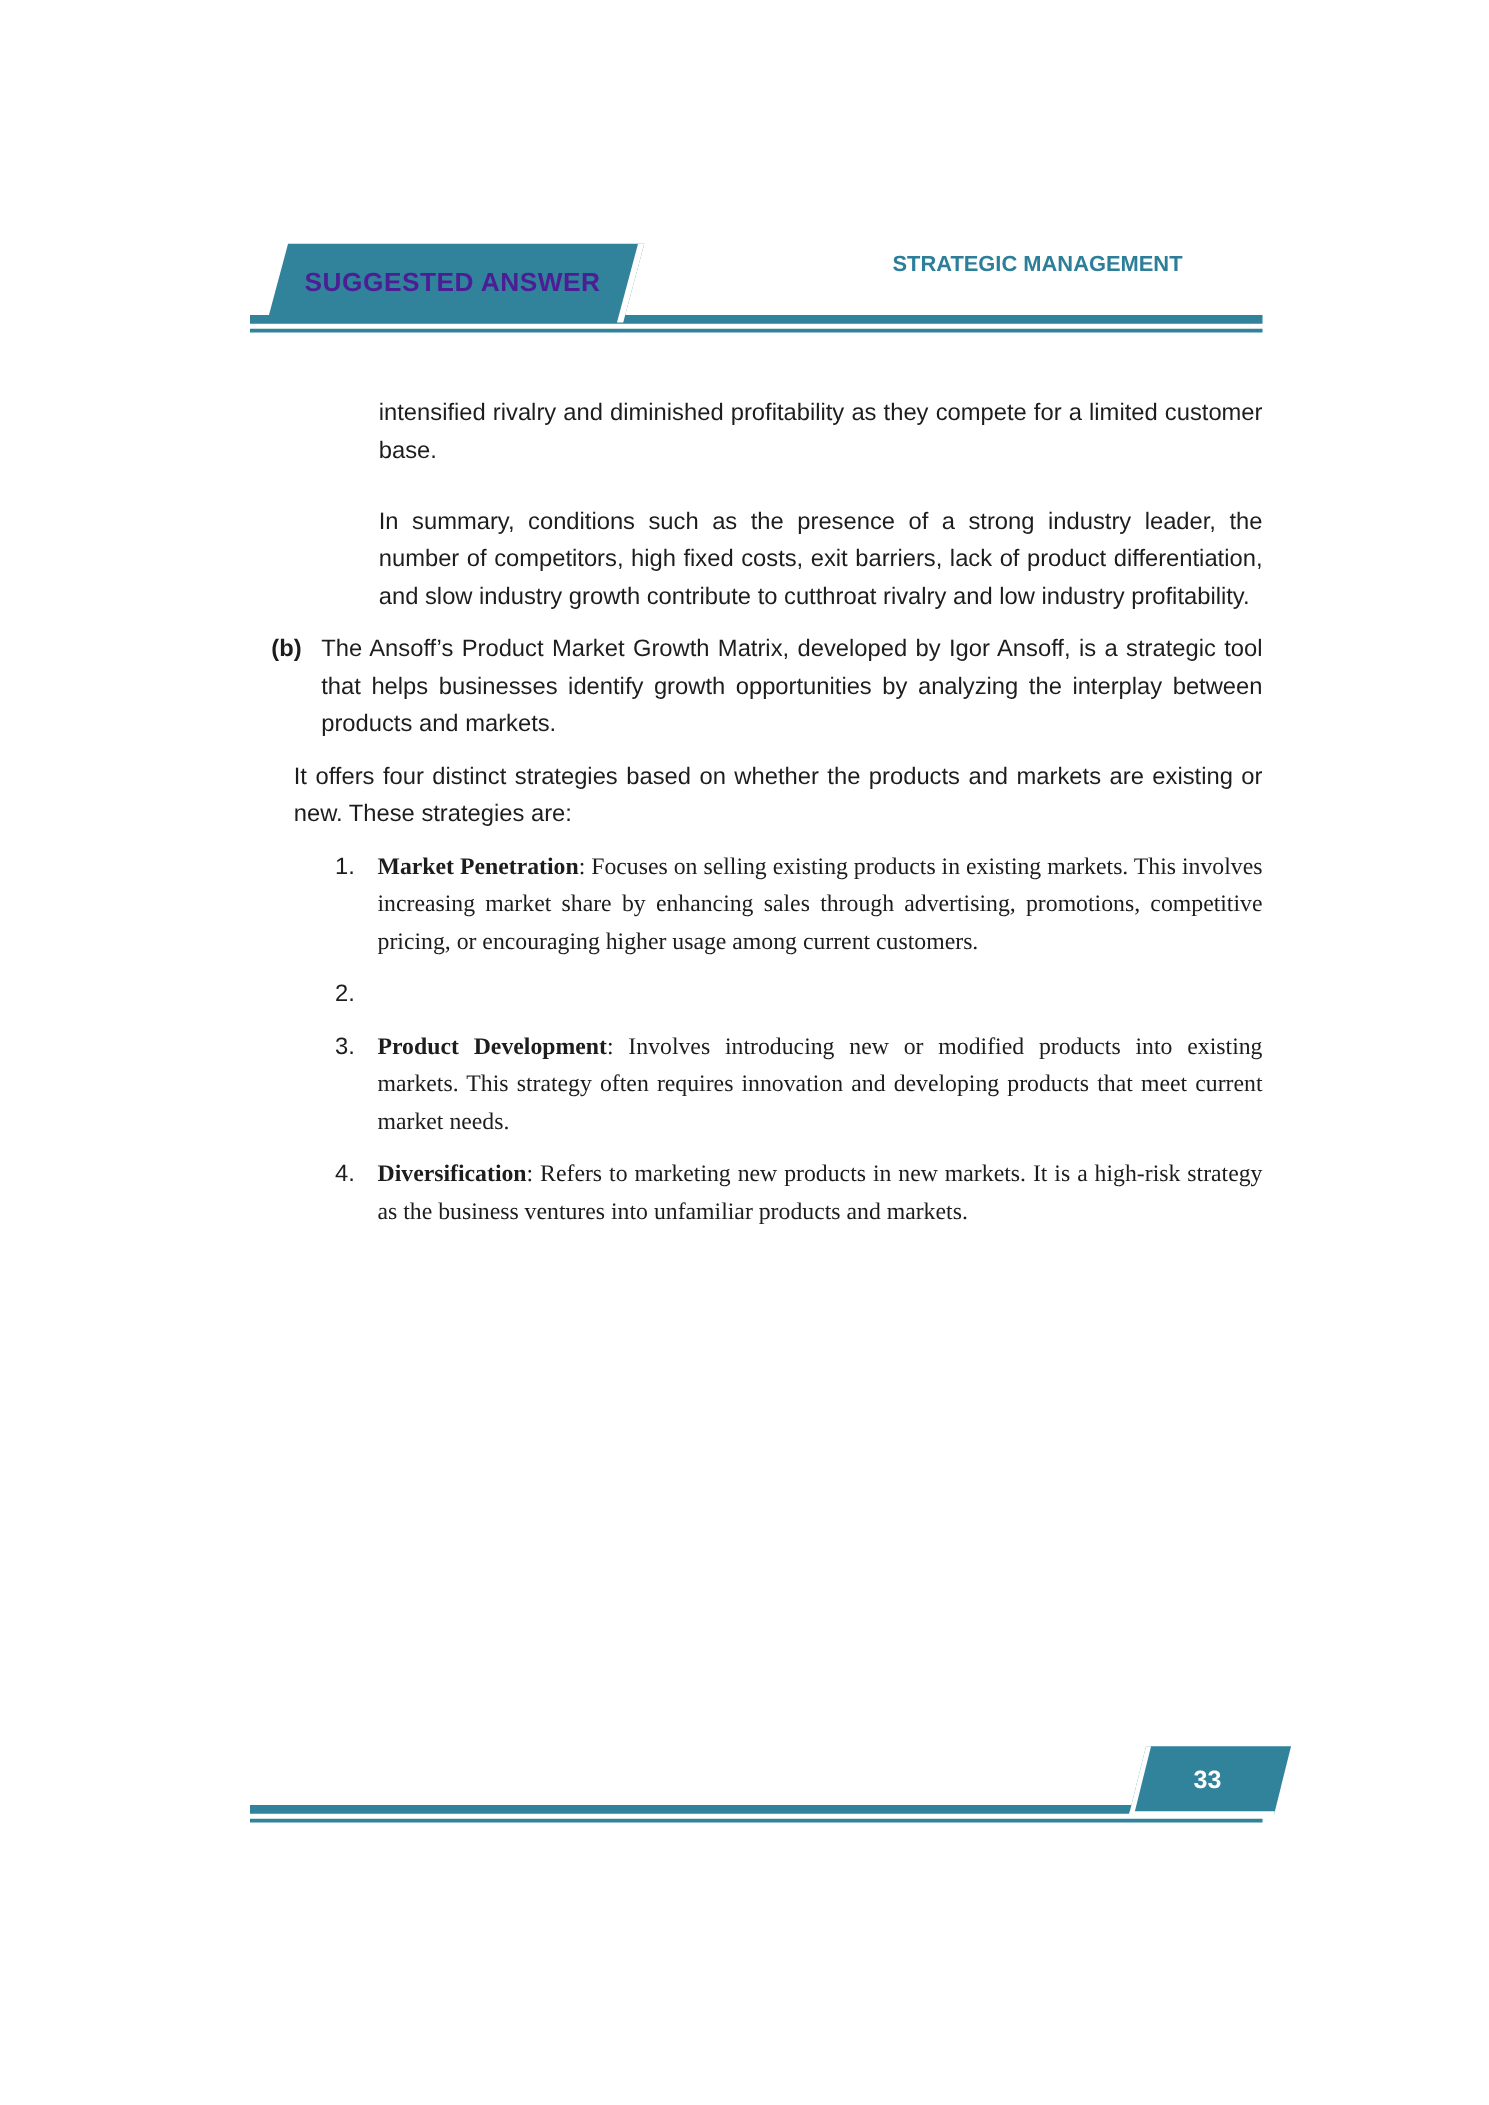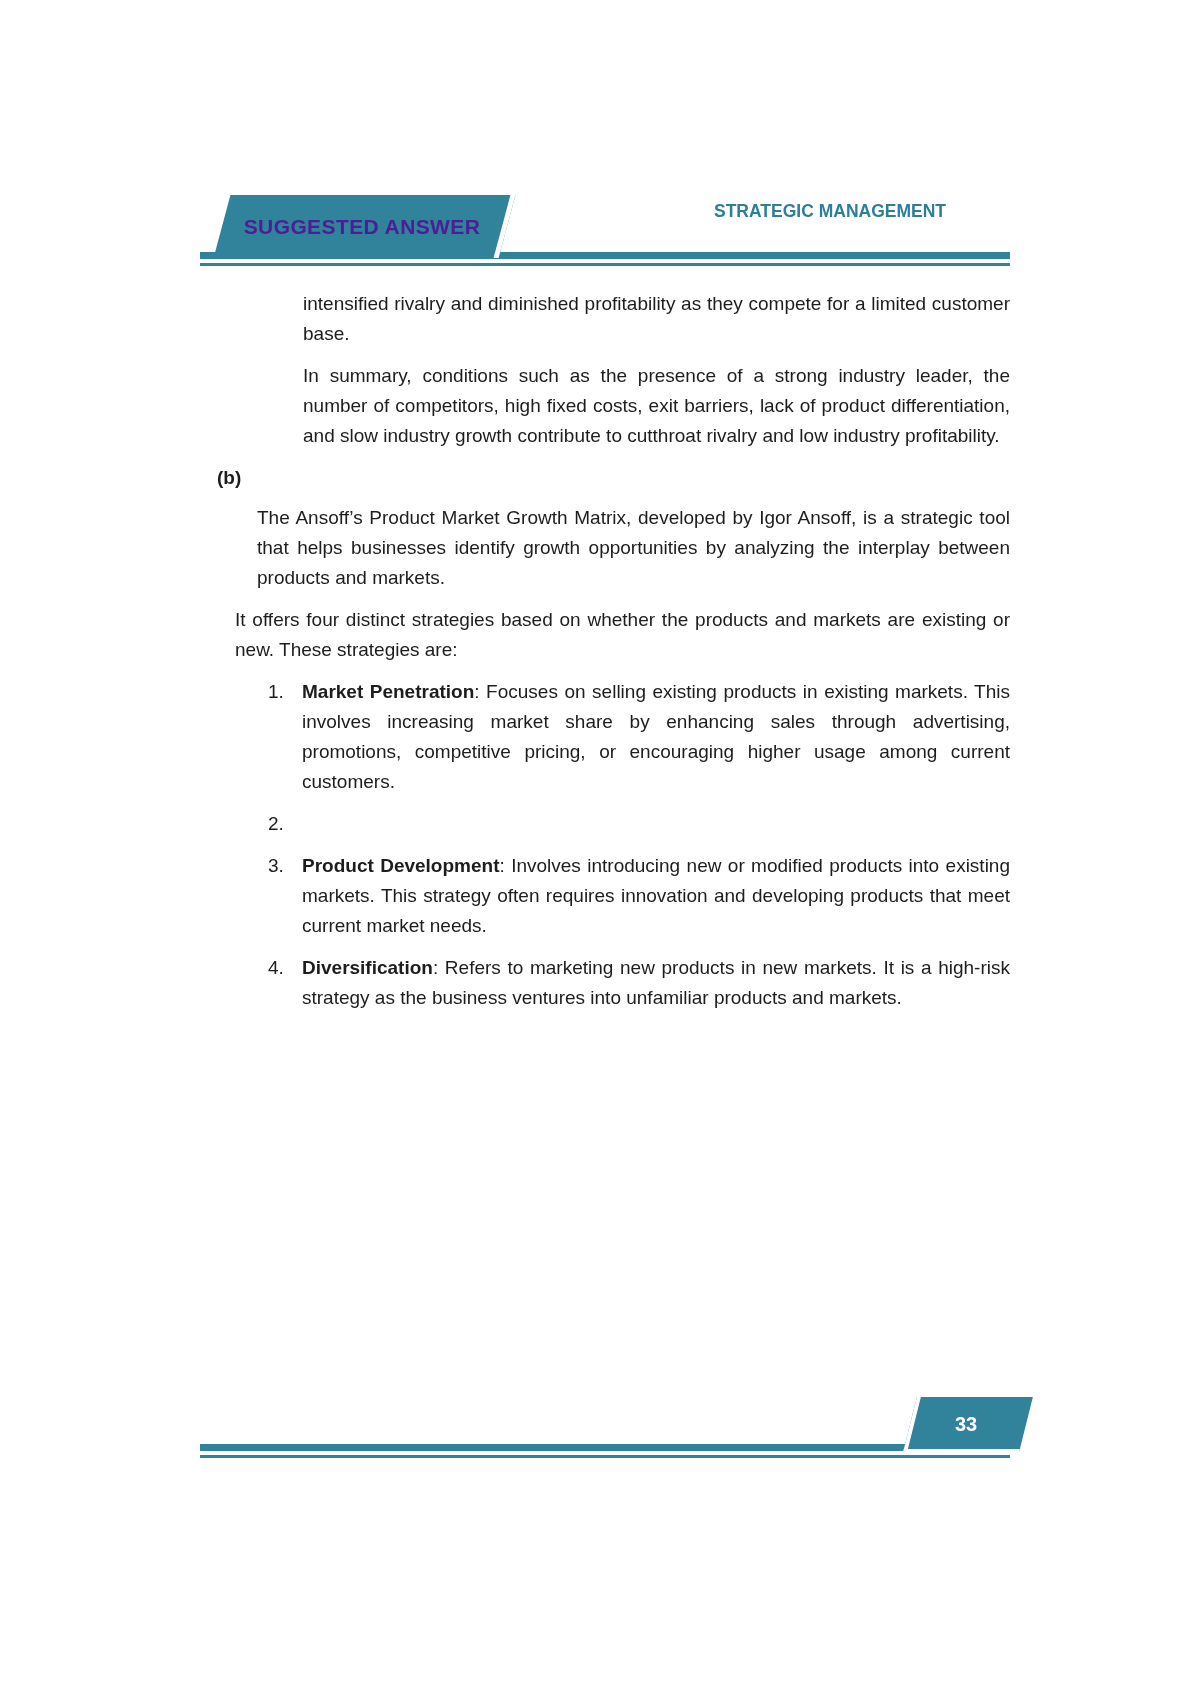--- a/index.html
+++ b/index.html
@@ -52,28 +52,28 @@
   
   .body-block {
     position: absolute;
     left: 200px; top: 289px;
     width: 810px;
     font-size: 19px;
     line-height: 30px;
     color: #1D1D1D;
   }
   .para { text-align: justify; margin: 0 0 12px 0; }
-  .indent2 { margin-left: 103px; }
+  .indent2 { margin-left: 103px; margin-top: 27px; }
   .row-b { display: flex; margin: 0 0 12px 0; }
   .row-b .marker { flex: none; width: 40px; margin-left: 17px; font-weight: bold; }
-  .row-b .btext { flex: 1; text-align: justify; margin-top: 40px; }
+  .row-b .btext { flex: 1; text-align: justify; }
   .l1 { margin-left: 35px; }
   .li { display: flex; margin: 0 0 12px 0; }
   .li .num { flex: none; width: 34px; margin-left: 68px; }
-  .li .litext { flex: 1; text-align: justify; }
+  .li .litext { flex: 1; text-align: justify; font-family: Liberation Serif, serif; }
   .term { font-weight: bold; }
 
   
   .rule-thick-bottom { top: 1444px; height: 7px; z-index: 1; }
   .rule-thin-bottom  { top: 1455px; height: 2.5px; z-index: 1; }
   .pg-badge-shape {
     position: absolute;
     left: 910px; top: 1397px;
     width: 112px; height: 52px;
     background: #31829B;

